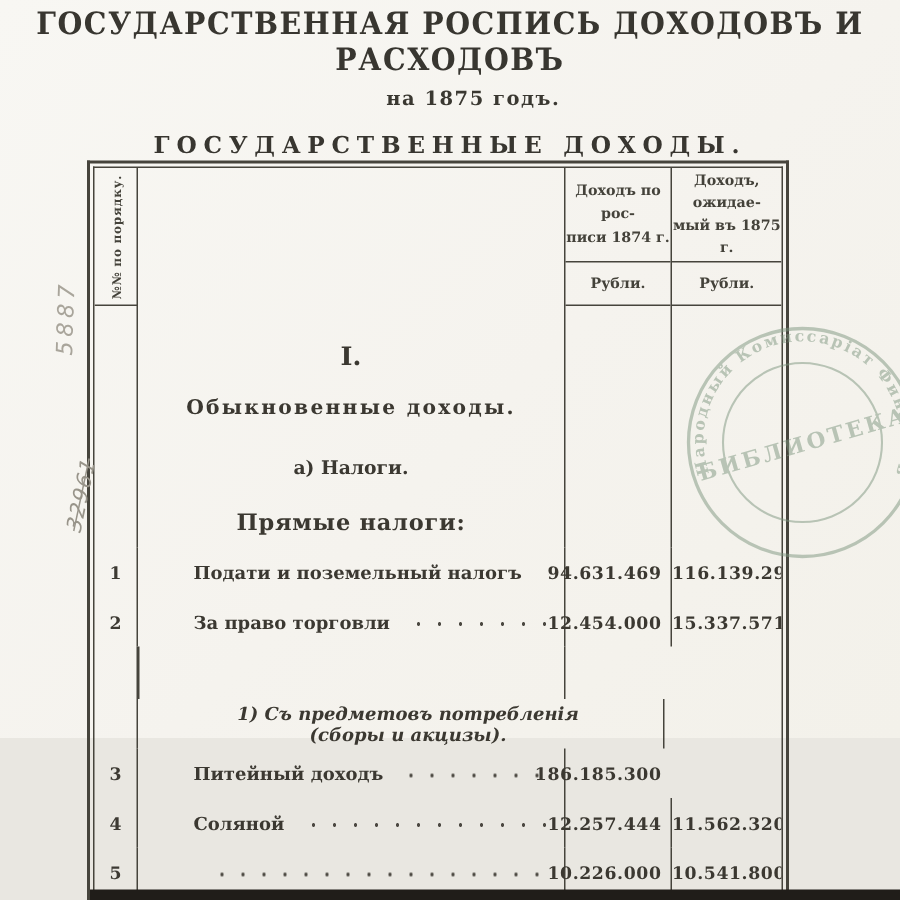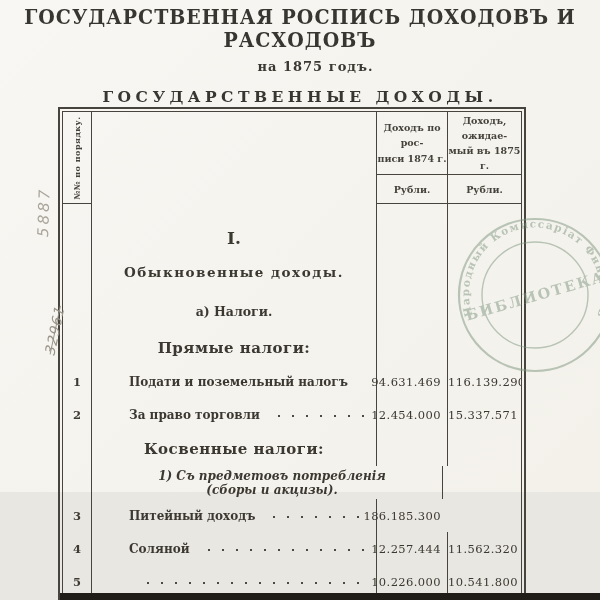--- a/index.html
+++ b/index.html
@@ -33,21 +33,21 @@
   .hrow{height:92px;}
   .h-num{border-right:1px solid #46443c;border-bottom:1px solid #46443c;display:flex;align-items:center;justify-content:center;}
   .h-num span{transform:rotate(-90deg);white-space:nowrap;font-size:8px;font-weight:700;letter-spacing:0.5px;color:#44423a;}
   .h-desc{}
   .h-val{border-left:1px solid #46443c;display:flex;flex-direction:column;}
   .h-title{height:62px;border-bottom:1px solid #46443c;display:flex;align-items:center;justify-content:center;text-align:center;font-size:9.5px;font-weight:700;line-height:1.6;white-space:pre-line;color:#44423a;}
   .h-unit{height:28px;border-bottom:1px solid #46443c;display:flex;align-items:center;justify-content:center;font-size:9.5px;font-weight:700;color:#44423a;}
   .tbody{flex:1;display:flex;flex-direction:column;}
   .brow{flex:none;}
   .c-num{border-right:1px solid #46443c;display:flex;align-items:center;justify-content:center;font-size:11.5px;font-weight:700;}
-  .c-v1,.c-v2{border-left:1px solid #46443c;display:flex;align-items:center;justify-content:flex-end;padding-right:6px;font-size:11.5px;font-weight:400;letter-spacing:0.4px;color:#3b3831;}
+  .c-v1,.c-v2{border-left:1px solid #46443c;display:flex;align-items:center;justify-content:flex-end;padding-right:6px;font-size:11.5px;font-weight:700;letter-spacing:0.4px;color:#3b3831;}
   .c-desc{display:flex;align-items:center;padding-left:37px;font-size:12px;font-weight:700;color:#3b3831;box-sizing:border-box;}
   .leader{flex:1;height:12px;margin:2px 10px 0 12px;
     background-image:radial-gradient(circle,#4c4942 1.05px,transparent 1.35px);
     background-size:14px 12px;background-repeat:repeat-x;background-position:0 center;}
   .brow.data{height:33px;}
   .sec .c-desc{justify-content:center;text-align:center;padding-left:0;}
   .sec.roman{height:48px;}         .sec.roman .c-desc{font-size:17px;font-weight:700;align-items:flex-end;padding-bottom:4px;}
   .sec.subtitle{height:40px;}      .sec.subtitle .c-desc{font-size:13.5px;font-weight:800;letter-spacing:1.5px;}
   .sec.italic-center{height:38px;} .sec.italic-center .c-desc{font-size:12.5px;font-weight:600;}
   .sec.small-center{height:35px;}  .sec.small-center .c-desc{font-size:15px;font-weight:800;letter-spacing:0.5px;}
@@ -135,23 +135,20 @@
             <div class="c-num">2</div>
             <div class="c-desc">
               <span>За право торговли</span>
               <i class="leader"></i>
             </div>
             <div class="c-v1">12.454.000</div>
             <div class="c-v2">15.337.571</div>
           </div>
           <div class="brow sec small-center">
             <div class="c-num"></div>
-            <div class="c-desc">
-              <span>Косвенные налоги:</span>
-            </div>
             <div class="c-v1"></div>
             <div class="c-v2"></div>
           </div>
           <div class="brow sec italic-left">
             <div class="c-num"></div>
             <div class="c-desc">
               <span>1) Съ предметовъ потребленія (сборы и акцизы).</span>
             </div>
             <div class="c-v1"></div>
             <div class="c-v2"></div>

